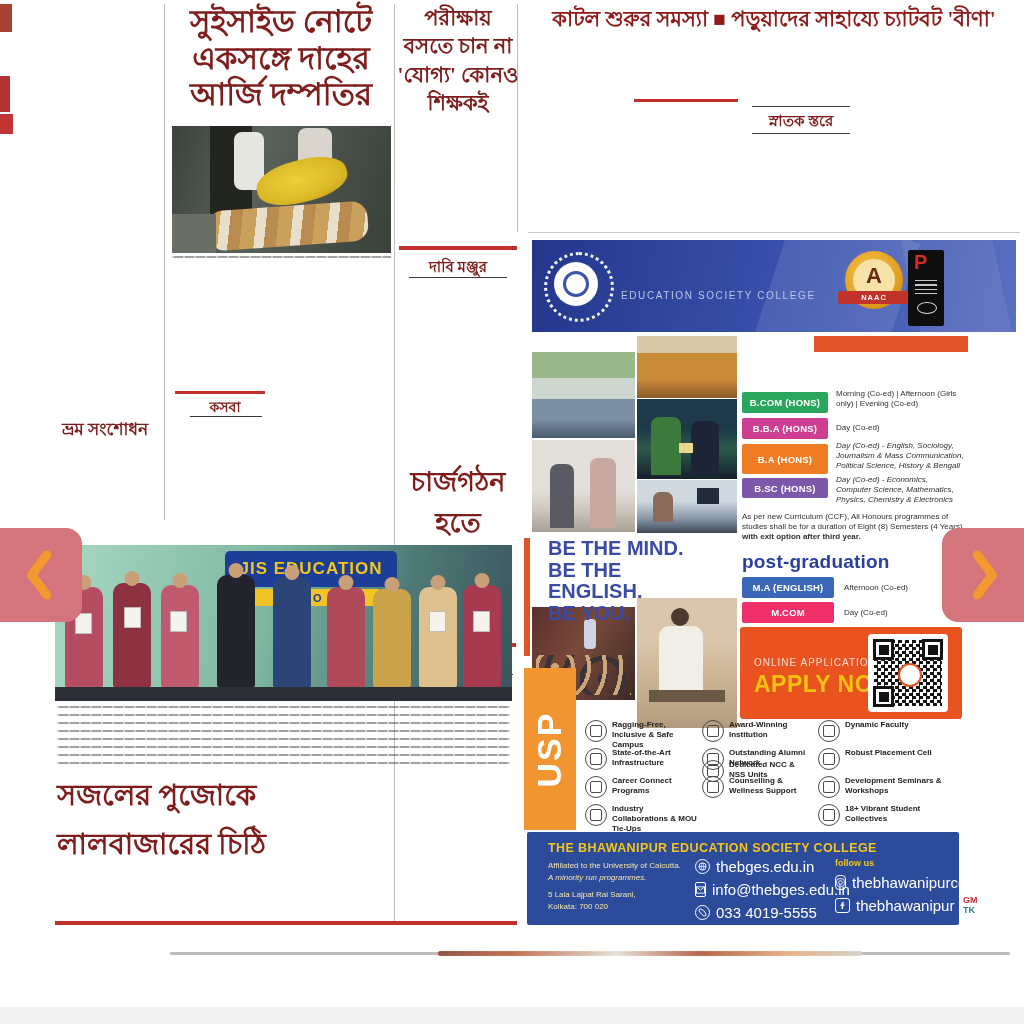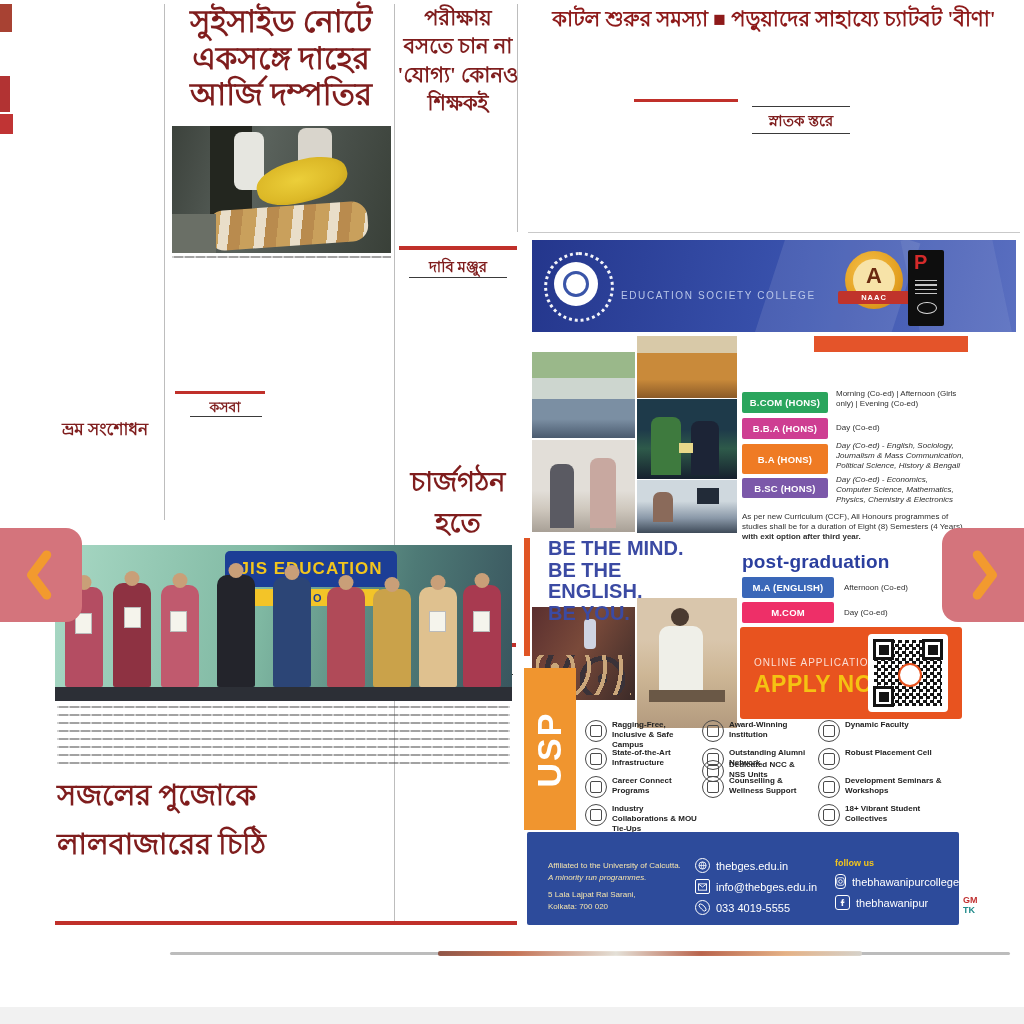--- a/index.html
+++ b/index.html
@@ -31,21 +31,21 @@
   .usp-txt{font-size:8px;line-height:1.25;color:#222;font-weight:bold}
   .qrf{position:absolute;width:15px;height:15px;border:3px solid #121212;background:#fff}
   .qrf::after{content:"";position:absolute;inset:2.5px;background:#121212}
   .person{position:absolute;bottom:14px;width:38px;border-radius:10px 10px 2px 2px}
   .person i{position:absolute;top:-12px;left:50%;transform:translateX(-50%);
        width:15px;height:15px;border-radius:50%;background:#c99f78}
   .cert{position:absolute;width:15px;height:19px;background:#f5f4ec;border:1px solid #bbb}
   .fline{font-size:8px;line-height:1.5;color:#f3e3ae}
   .fico{display:inline-flex;width:13px;height:13px;align-items:center;justify-content:center;
        border:1.2px solid #fff;border-radius:50%;margin-right:6px;vertical-align:middle}
-  .frow{font-size:11px;color:#fff;margin-bottom:6px;display:flex;align-items:center}
+  .frow{font-size:15px;color:#fff;margin-bottom:6px;display:flex;align-items:center}
 </style>
 </head>
 <body>
 
 <div id="page">
 
   <div class="a" style="left:0;top:4px;width:12px;height:28px;background:#a84233"></div>
   <div class="a" style="left:0;top:76px;width:10px;height:36px;background:#b23333"></div>
   <div class="a" style="left:0;top:114px;width:13px;height:20px;background:#c03434"></div>
   <div class="a greek" style="left:0;top:150px;width:9px;height:70px;opacity:.5"></div>
@@ -237,20 +237,21 @@
   <div class="a usp-item" style="left:818px;top:776px;width:150px">
       <span class="usp-ico"></span>
       <span class="usp-txt">Development Seminars &amp; Workshops</span>
     </div>
   <div class="a usp-item" style="left:818px;top:804px;width:140px">
       <span class="usp-ico"></span>
       <span class="usp-txt">18+ Vibrant Student Collectives</span>
     </div>
 
   <div class="a" style="left:527px;top:832px;width:432px;height:93px;background:#2d4b9b;border-radius:2px">
+    <div class="a" style="left:21px;top:9px;font-size:12.5px;font-weight:bold;color:#f2c51d;letter-spacing:.4px">THE BHAWANIPUR EDUCATION SOCIETY COLLEGE</div>
     <div class="a" style="left:21px;top:28px;width:150px">
       <div class="fline">Affiliated to the University of Calcutta.</div>
       <div class="fline" style="font-style:italic">A minority run programmes.</div>
       <div class="fline" style="margin-top:5px">5 Lala Lajpat Rai Sarani,</div>
       <div class="fline">Kolkata: 700 020</div>
     </div>
     <div class="a" style="left:168px;top:26px;width:135px">
       <div class="frow">
           <span class="fico">
             <svg width="9" height="9" viewBox="0 0 10 10">

